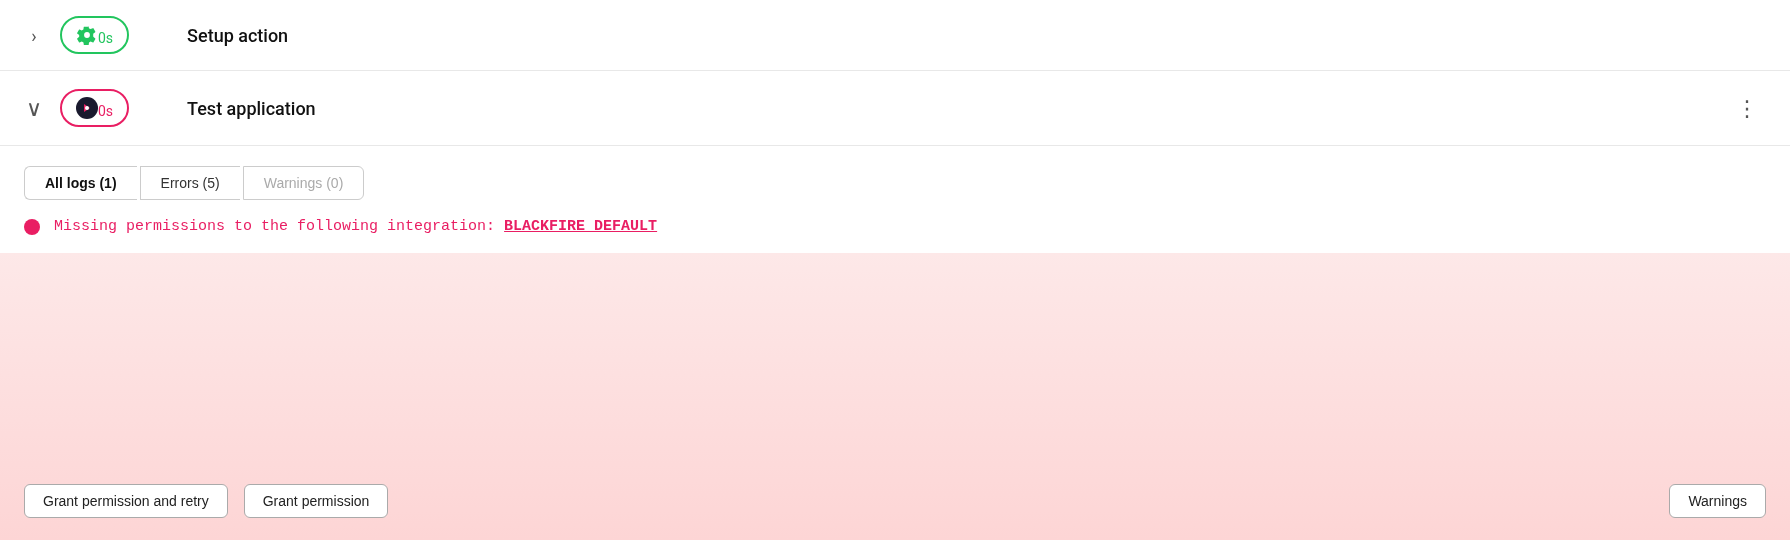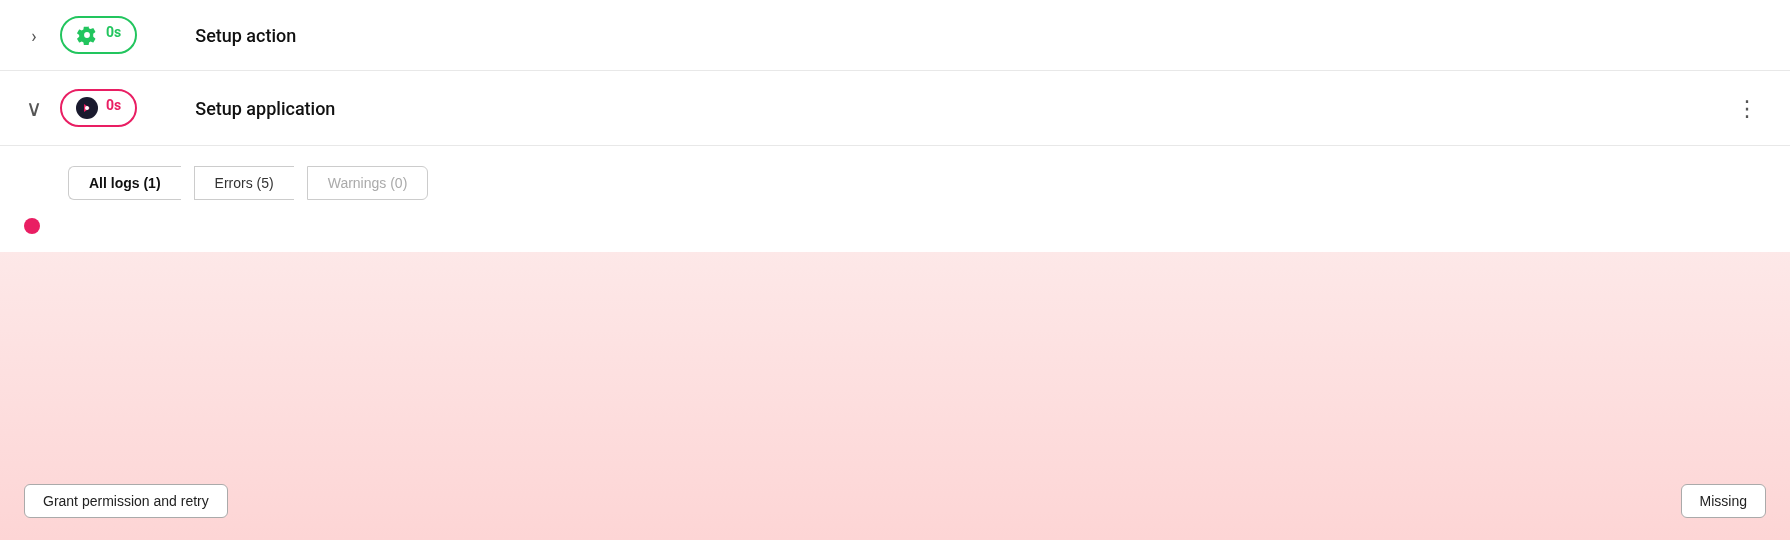--- a/index.html
+++ b/index.html
@@ -29,26 +29,25 @@
     .chevron-icon {
       font-size: 18px;
       color: #555;
       cursor: pointer;
       width: 20px;
       text-align: center;
     }
 
     .badge {
       display: flex;
-      align-items: flex-start;
-      gap: 8px;
+      align-items: flex-end;
       border-radius: 9999px;
       padding: 6px 14px;
       font-size: 14px;
-      font-weight: 700;
+      font-weight: 400;
     }
 
     .badge-green {
       border: 2px solid #22c55e;
       color: #22c55e;
     }
 
     .badge-red {
       border: 2px solid #e91e63;
       color: #e91e63;
@@ -77,22 +76,21 @@
       font-size: 22px;
       color: #555;
       cursor: pointer;
       padding: 4px 8px;
     }
 
     
     .tabs-area {
       padding: 20px 24px 0 24px;
       display: flex;
-      gap: 14px;
-      margin-left: 44px;
+      gap: 4px;
     }
 
     .tab {
       padding: 8px 20px;
       border: 1px solid #ccc;
       border-radius: 6px;
       font-size: 14px;
       font-weight: 500;
       cursor: pointer;
       background: #fff;
@@ -222,32 +220,36 @@
       <div class="blackfire-icon-wrap">
         <svg width="16" height="16" viewBox="0 0 16 16">
           <circle cx="8" cy="8" r="8" fill="#1a1a2e"></circle>
           <path d="M5 4 L11 8 L5 12 Z" fill="#e91e63"></path>
           <circle cx="8" cy="8" r="2" fill="#fff"></circle>
         </svg>
       </div>
     </div>
     <span>0s</span>
   </div>
-  <span class="section-title">Setup application</span>
+  <span class="section-title">Test application</span>
   <div class="section-spacer"></div>
   <span class="more-icon">⋮</span>
 </div>
 
 <div class="tabs-area">
   <button class="tab">All logs (1)</button>
   <button class="tab">Errors (5)</button>
   <button class="tab" style="color:#aaa;">Warnings (0)</button>
 </div>
 
 <div class="error-row">
   <div class="error-dot"></div>
+  <span class="error-message">
+    <span>Missing permissions to the following integration: </span><span class="error-link">BLACKFIRE_DEFAULT</span>
+  </span>
 </div>
 
 <div class="action-bar">
   <button class="action-button">Grant permission and retry</button>
+  <button class="action-button">Grant permission</button>
   <div class="action-spacer"></div>
-  <button class="action-button">Missing</button>
+  <button class="action-button">Warnings</button>
 </div>
 
 </body></html>

